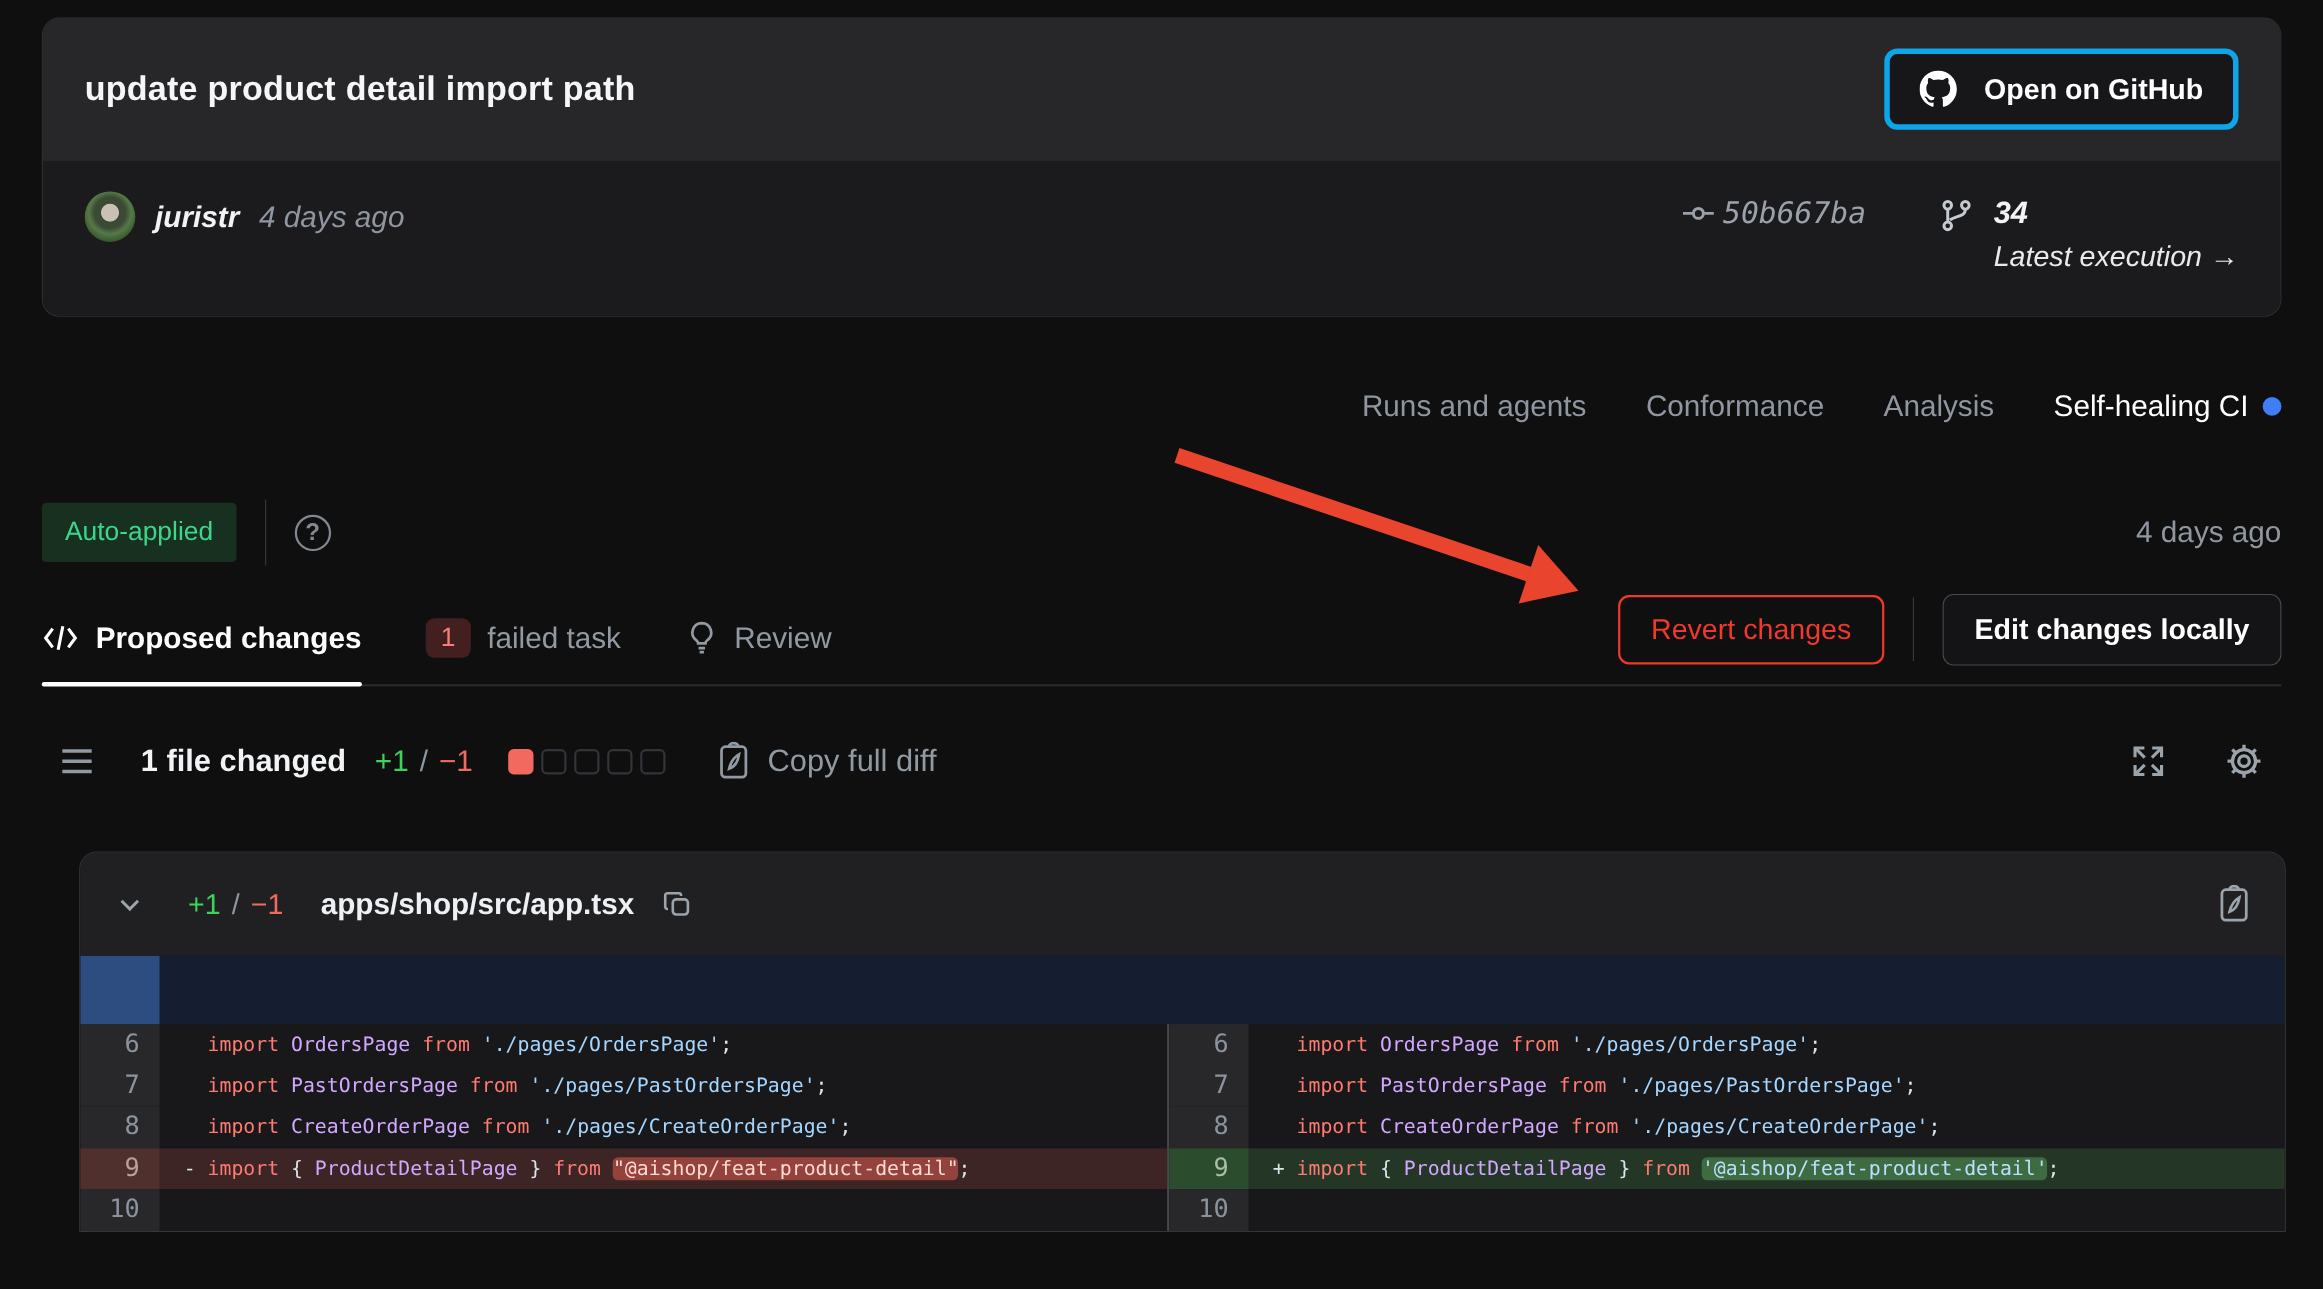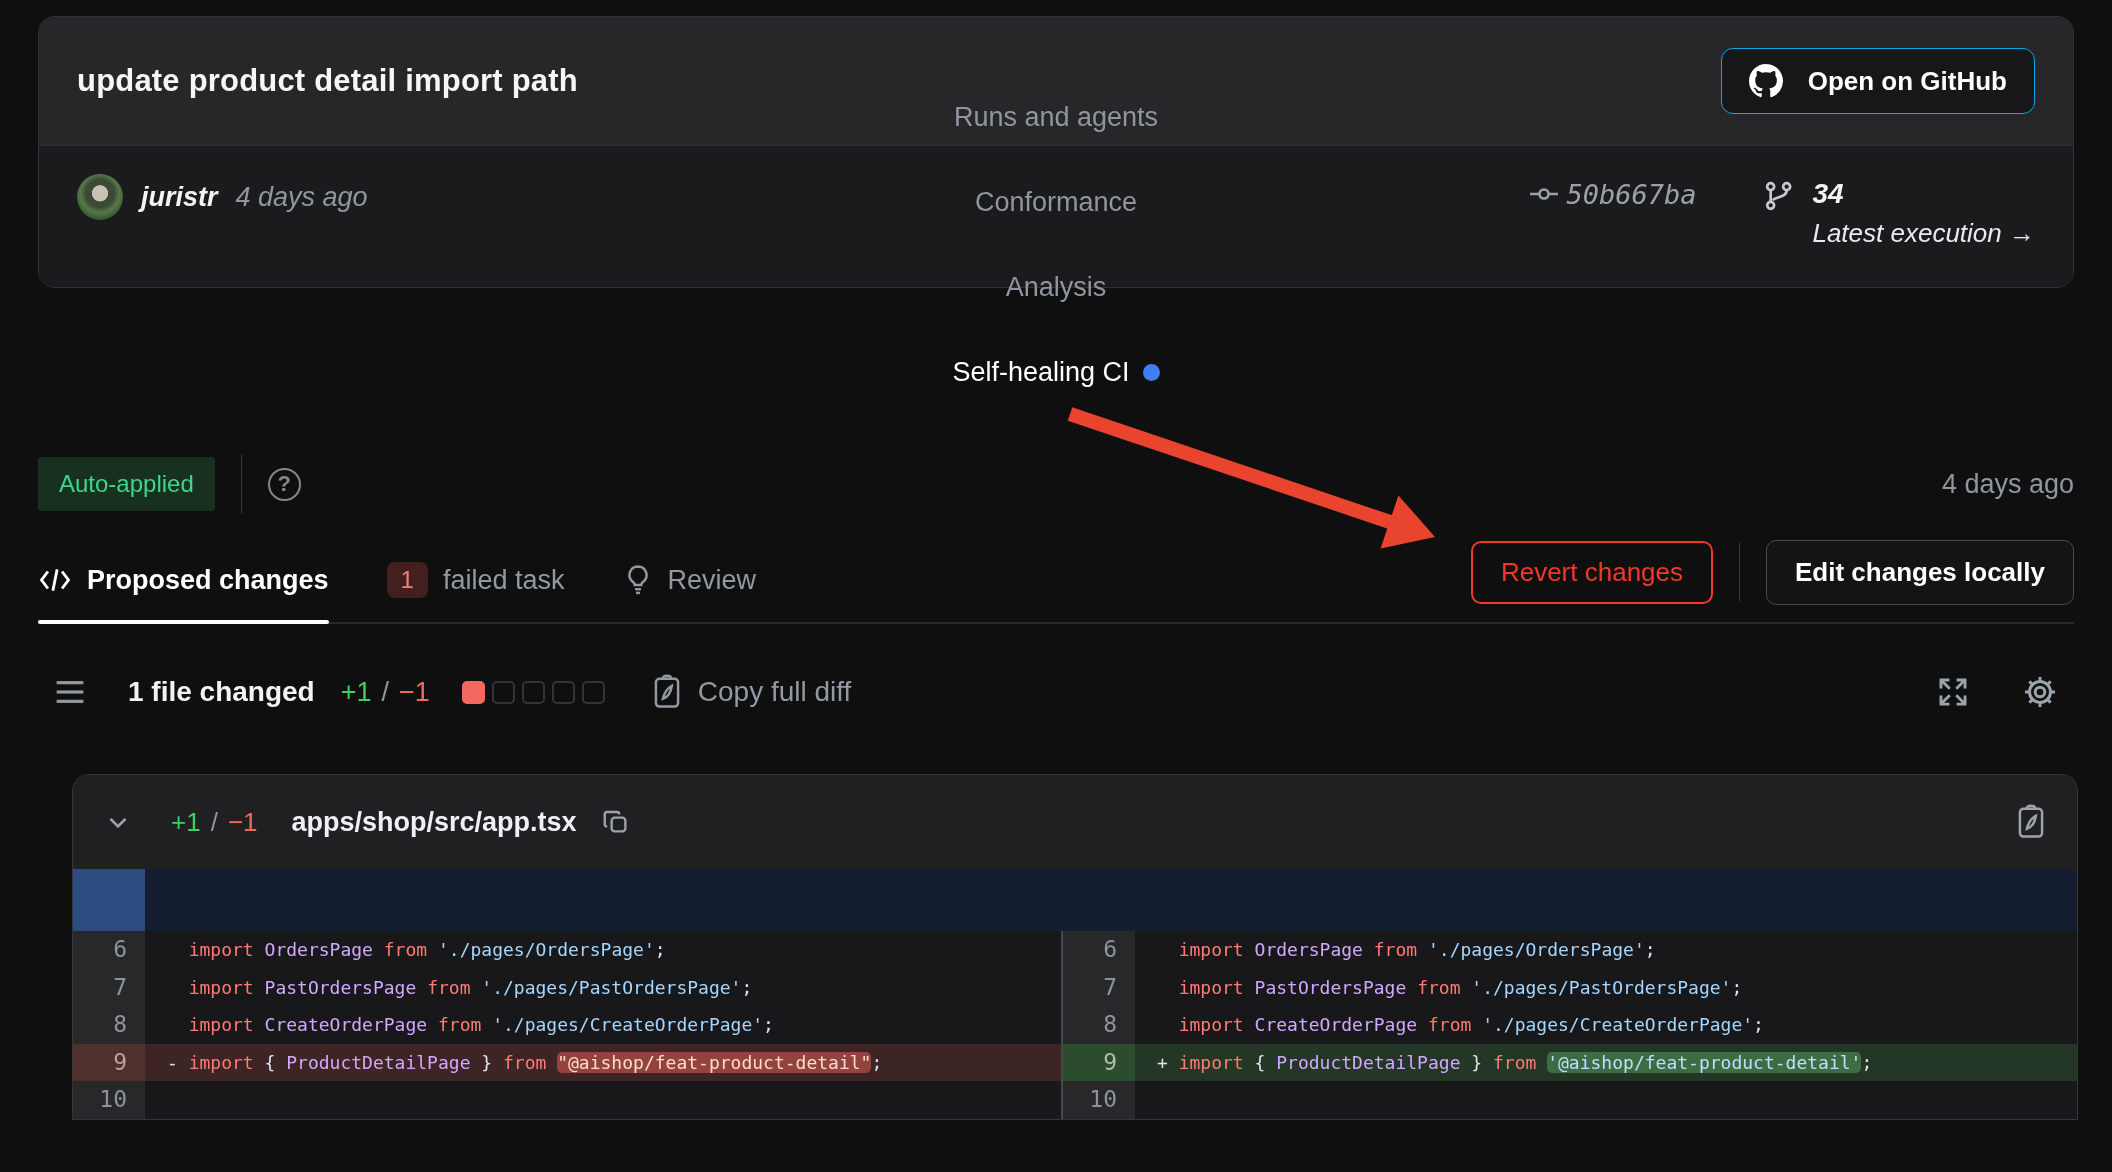--- a/index.html
+++ b/index.html
@@ -7,37 +7,37 @@
   body {
     background:#0f0f10; color:#e6e6e9; overflow:hidden; position:relative;
     font-family:"Liberation Sans", sans-serif;
   }
   svg { display:block; }
 
   
   .card1 { margin:16px 38px 0; border:1px solid #303034; border-radius:16px; overflow:hidden; }
   .card1-header { background:#27272a; padding:0 38px; height:128px; display:flex; align-items:center; justify-content:space-between; }
   .page-title { font-size:31px; font-weight:700; color:#f5f6f7; letter-spacing:.2px; }
-  .gh-btn { display:flex; align-items:center; gap:25px; background:#17171a; border:1px solid #0ea5e9; border-radius:12px; padding:15px 27px; font-size:26px; font-weight:700; color:#fff; cursor:pointer; }
+  .gh-btn { display:flex; align-items:center; gap:25px; background:#17171a; border:5px solid #0ea5e9; border-radius:12px; padding:15px 27px; font-size:26px; font-weight:700; color:#fff; cursor:pointer; }
   .card1-body { background:#1b1b1d; border-top:1px solid #303034; padding:24px 38px 38px; display:flex; justify-content:space-between; align-items:flex-start;font-style:italic; }
   .author { display:flex; align-items:center; gap:18px; padding-top:4px; }
   .avatar { width:46px; height:46px; border-radius:50%; flex:none;
     background: radial-gradient(circle at 50% 42%, #c9c2b4 0 22%, #3a4a35 24% 40%, #567947 55%, #2f4c29 80%, #20351c); }
   .author-name { font-size:27px; font-weight:700; color:#f2f3f5; }
   .time-muted { font-size:27px; color:#8f96a0; }
   .commit-meta { display:flex; gap:66px; align-items:flex-start; padding-top:8px; }
   .hash-group { display:flex; align-items:center; gap:6px; }
   .hash { font-family:"DejaVu Sans Mono", monospace; font-size:27px; color:#9aa1aa; }
   .run-group { display:flex; gap:18px; align-items:flex-start; }
   .run-col { display:flex; flex-direction:column; }
   .run-num { font-size:28px; font-weight:700; color:#f2f3f5; line-height:32px; }
   .latest { font-size:26px; color:#e8eaed; margin-top:8px; cursor:pointer; }
 
   
-  .nav-tabs { display:flex; justify-content:flex-end; align-items:center; gap:54px; margin:62px 38px 0; font-size:27px; color:#8f96a0; height:38px;flex-direction:column; }
+  .nav-tabs { display:flex; justify-content:flex-end; align-items:center; gap:54px; margin:62px 38px 0; font-size:27px; color:#8f96a0; height:38px; }
   .nav-tab { cursor:pointer; display:flex; align-items:center; gap:13px; }
   .nav-tab.active { color:#ffffff; }
   .blue-dot { width:17px; height:17px; border-radius:50%; background:var(--blue_dot,#3f7ef7); display:inline-block; }
 
   
   .fix-row { display:flex; align-items:center; margin:62px 38px 0; gap:26px; height:68px; }
   .badge-auto { background:#17301f; color:var(--badge_green,#3dd68c); font-size:24px; padding:13px 21px; border-radius:4px; }
   .v-div { width:1px; height:60px; background:#38383c; }
   .fix-title { font-size:34px; font-weight:700; color:#fafbfc; margin-left:12px; }
   .help { width:33px; height:33px; border-radius:50%; border:2px solid #81888f; color:#81888f; font-size:22px; display:flex; align-items:center; justify-content:center; font-weight:700; cursor:pointer; }

